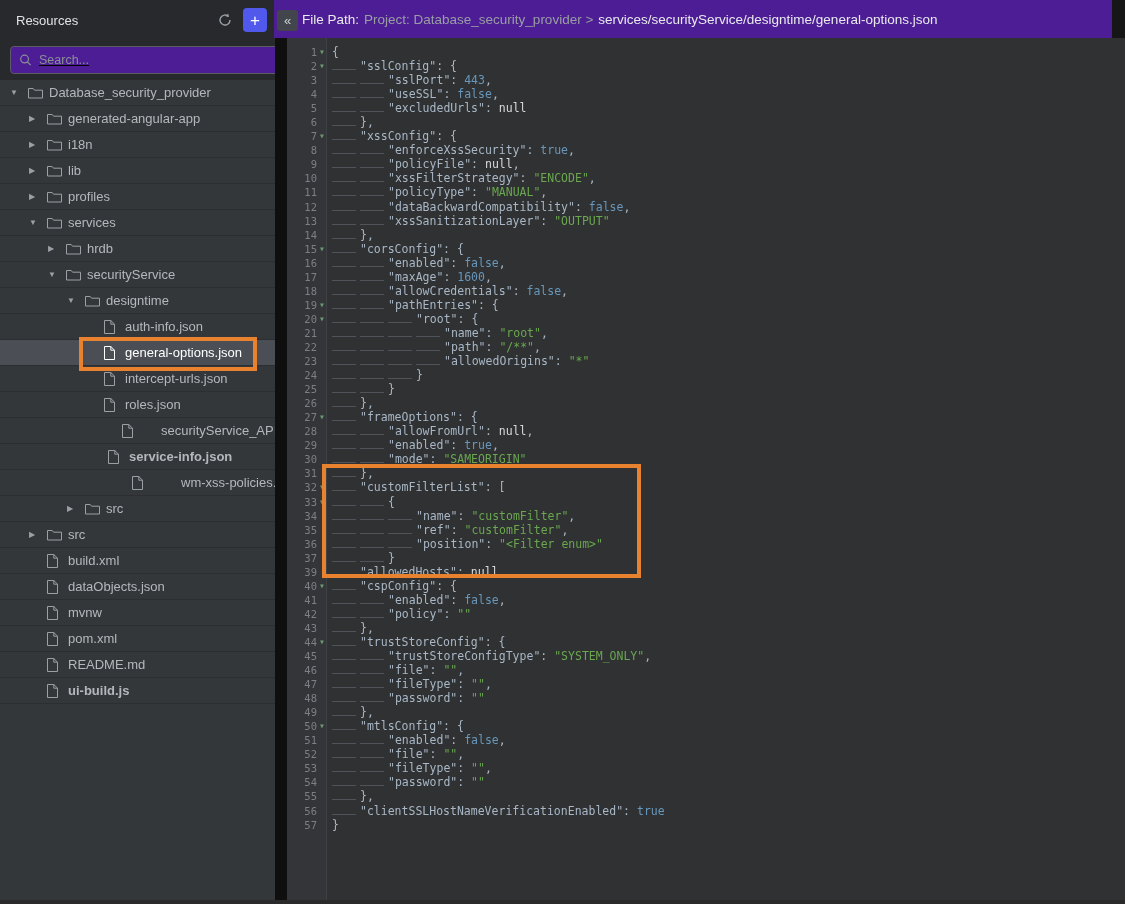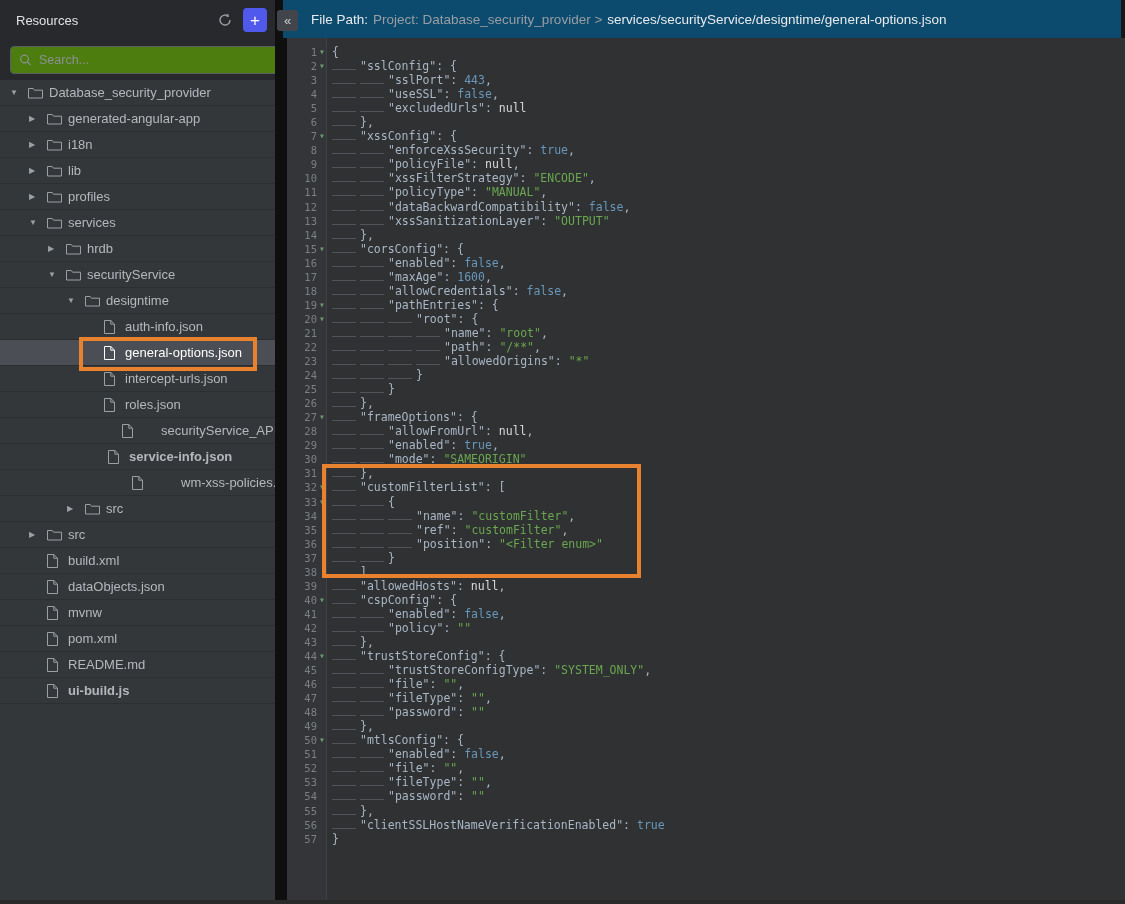--- a/index.html
+++ b/index.html
@@ -15,22 +15,22 @@
     display:flex; align-items:center; padding:0 8px 0 16px;
   }
   #sidebar-title { color:#e0e2e5; font-size:13px; flex:1 1 auto; }
   .hbtn { width:24px; height:24px; display:flex; align-items:center; justify-content:center;
           border-radius:4px; cursor:pointer; margin-left:6px; }
   #refresh-btn { color:#9aa0a6; }
   #add-btn { background:#5059ec; color:#ffffff; font-size:17px; line-height:1; }
   #search-wrap { position:absolute; left:0; top:40px; width:275px; height:40px; background:#27292c; }
   #search-box {
     position:absolute; left:10px; top:6px; width:293px; height:28px;
-    background:#4d7c0f; border:1px solid #5a5d61; border-radius:4px;
-    display:flex; align-items:center; padding:0 8px;
+    background:#4c1d95; border:1px solid #5a5d61; border-radius:4px;
+    display:flex; align-items:center; padding:0 8px;text-decoration:underline;
   }
   #search-input {
     background:transparent; border:none; outline:none; color:#c8cacd;
     font-size:12.5px; width:100%; font-family:"Liberation Sans", sans-serif;
   }
   #search-input::placeholder { color:#8b9095; }
   #tree { position:absolute; left:0; top:80px; width:275px; height:824px; background:#34373a; }
   .trow {
     height:26px; display:flex; align-items:center;
     border-bottom:1px solid #2c2e31; color:#b4b8bc; font-size:13px;
@@ -43,21 +43,21 @@
   .tlabel { padding-left:1px; }
   
   #divider { position:absolute; left:275px; top:0; width:12px; height:904px; background:#0f0f0f; }
   #collapse-btn {
     position:absolute; left:277px; top:10px; width:21px; height:21px;
     background:#42464c; border-radius:3px; color:#cdd0d3; font-size:13px;
     display:flex; align-items:center; justify-content:center; cursor:pointer; z-index:30;
   }
   
   #topbar {
-    position:absolute; left:283px; top:0; width:838px; height:38px; background:#0c4a6e;
+    position:absolute; left:274px; top:0; width:838px; height:38px; background:#4c1d95;
     display:flex; align-items:center; padding-left:28px; font-size:13.5px; white-space:nowrap;
   }
   #topbar .lbl { color:#e8eaec; }
   #topbar .dim { color:#9a9ea3; margin:0 5px; }
   #topbar .path { color:#e8eaec; }
   
   #editor { position:absolute; left:287px; top:38px; width:838px; height:866px; background:#2f3132; }
   #gutter-bg { position:absolute; left:0; top:0; width:40px; height:100%;
                background:#333538; border-right:1px solid #3e4145; }
   #code-lines { position:absolute; left:0; top:7px; width:100%; }
@@ -380,21 +380,20 @@
         <div class="cl"><span class="g"><span>28</span><span class="fold"></span></span><span class="t"><span class="tab"></span><span class="tab"></span><span class="k">"allowFromUrl"</span><span class="p">: </span><span class="u">null</span><span class="p">,</span></span></div>
         <div class="cl"><span class="g"><span>29</span><span class="fold"></span></span><span class="t"><span class="tab"></span><span class="tab"></span><span class="k">"enabled"</span><span class="p">: </span><span class="b">true</span><span class="p">,</span></span></div>
         <div class="cl"><span class="g"><span>30</span><span class="fold"></span></span><span class="t"><span class="tab"></span><span class="tab"></span><span class="k">"mode"</span><span class="p">: </span><span class="s">"SAMEORIGIN"</span></span></div>
         <div class="cl"><span class="g"><span>31</span><span class="fold"></span></span><span class="t"><span class="tab"></span><span class="p">},</span></span></div>
         <div class="cl"><span class="g"><span>32</span><span class="fold">▼</span></span><span class="t"><span class="tab"></span><span class="k">"customFilterList"</span><span class="p">: [</span></span></div>
         <div class="cl"><span class="g"><span>33</span><span class="fold">▼</span></span><span class="t"><span class="tab"></span><span class="tab"></span><span class="p">{</span></span></div>
         <div class="cl"><span class="g"><span>34</span><span class="fold"></span></span><span class="t"><span class="tab"></span><span class="tab"></span><span class="tab"></span><span class="k">"name"</span><span class="p">: </span><span class="s">"customFilter"</span><span class="p">,</span></span></div>
         <div class="cl"><span class="g"><span>35</span><span class="fold"></span></span><span class="t"><span class="tab"></span><span class="tab"></span><span class="tab"></span><span class="k">"ref"</span><span class="p">: </span><span class="s">"customFilter"</span><span class="p">,</span></span></div>
         <div class="cl"><span class="g"><span>36</span><span class="fold"></span></span><span class="t"><span class="tab"></span><span class="tab"></span><span class="tab"></span><span class="k">"position"</span><span class="p">: </span><span class="s">"&lt;Filter enum&gt;"</span></span></div>
         <div class="cl"><span class="g"><span>37</span><span class="fold"></span></span><span class="t"><span class="tab"></span><span class="tab"></span><span class="p">}</span></span></div>
-        <div class="cl"><span class="g"><span>38</span><span class="fold"></span></span><span class="t"><span class="tab"></span><span class="p">],</span></span></div>
         <div class="cl"><span class="g"><span>39</span><span class="fold"></span></span><span class="t"><span class="tab"></span><span class="k">"allowedHosts"</span><span class="p">: </span><span class="u">null</span><span class="p">,</span></span></div>
         <div class="cl"><span class="g"><span>40</span><span class="fold">▼</span></span><span class="t"><span class="tab"></span><span class="k">"cspConfig"</span><span class="p">: {</span></span></div>
         <div class="cl"><span class="g"><span>41</span><span class="fold"></span></span><span class="t"><span class="tab"></span><span class="tab"></span><span class="k">"enabled"</span><span class="p">: </span><span class="b">false</span><span class="p">,</span></span></div>
         <div class="cl"><span class="g"><span>42</span><span class="fold"></span></span><span class="t"><span class="tab"></span><span class="tab"></span><span class="k">"policy"</span><span class="p">: </span><span class="s">""</span></span></div>
         <div class="cl"><span class="g"><span>43</span><span class="fold"></span></span><span class="t"><span class="tab"></span><span class="p">},</span></span></div>
         <div class="cl"><span class="g"><span>44</span><span class="fold">▼</span></span><span class="t"><span class="tab"></span><span class="k">"trustStoreConfig"</span><span class="p">: {</span></span></div>
         <div class="cl"><span class="g"><span>45</span><span class="fold"></span></span><span class="t"><span class="tab"></span><span class="tab"></span><span class="k">"trustStoreConfigType"</span><span class="p">: </span><span class="s">"SYSTEM_ONLY"</span><span class="p">,</span></span></div>
         <div class="cl"><span class="g"><span>46</span><span class="fold"></span></span><span class="t"><span class="tab"></span><span class="tab"></span><span class="k">"file"</span><span class="p">: </span><span class="s">""</span><span class="p">,</span></span></div>
         <div class="cl"><span class="g"><span>47</span><span class="fold"></span></span><span class="t"><span class="tab"></span><span class="tab"></span><span class="k">"fileType"</span><span class="p">: </span><span class="s">""</span><span class="p">,</span></span></div>
         <div class="cl"><span class="g"><span>48</span><span class="fold"></span></span><span class="t"><span class="tab"></span><span class="tab"></span><span class="k">"password"</span><span class="p">: </span><span class="s">""</span></span></div>

